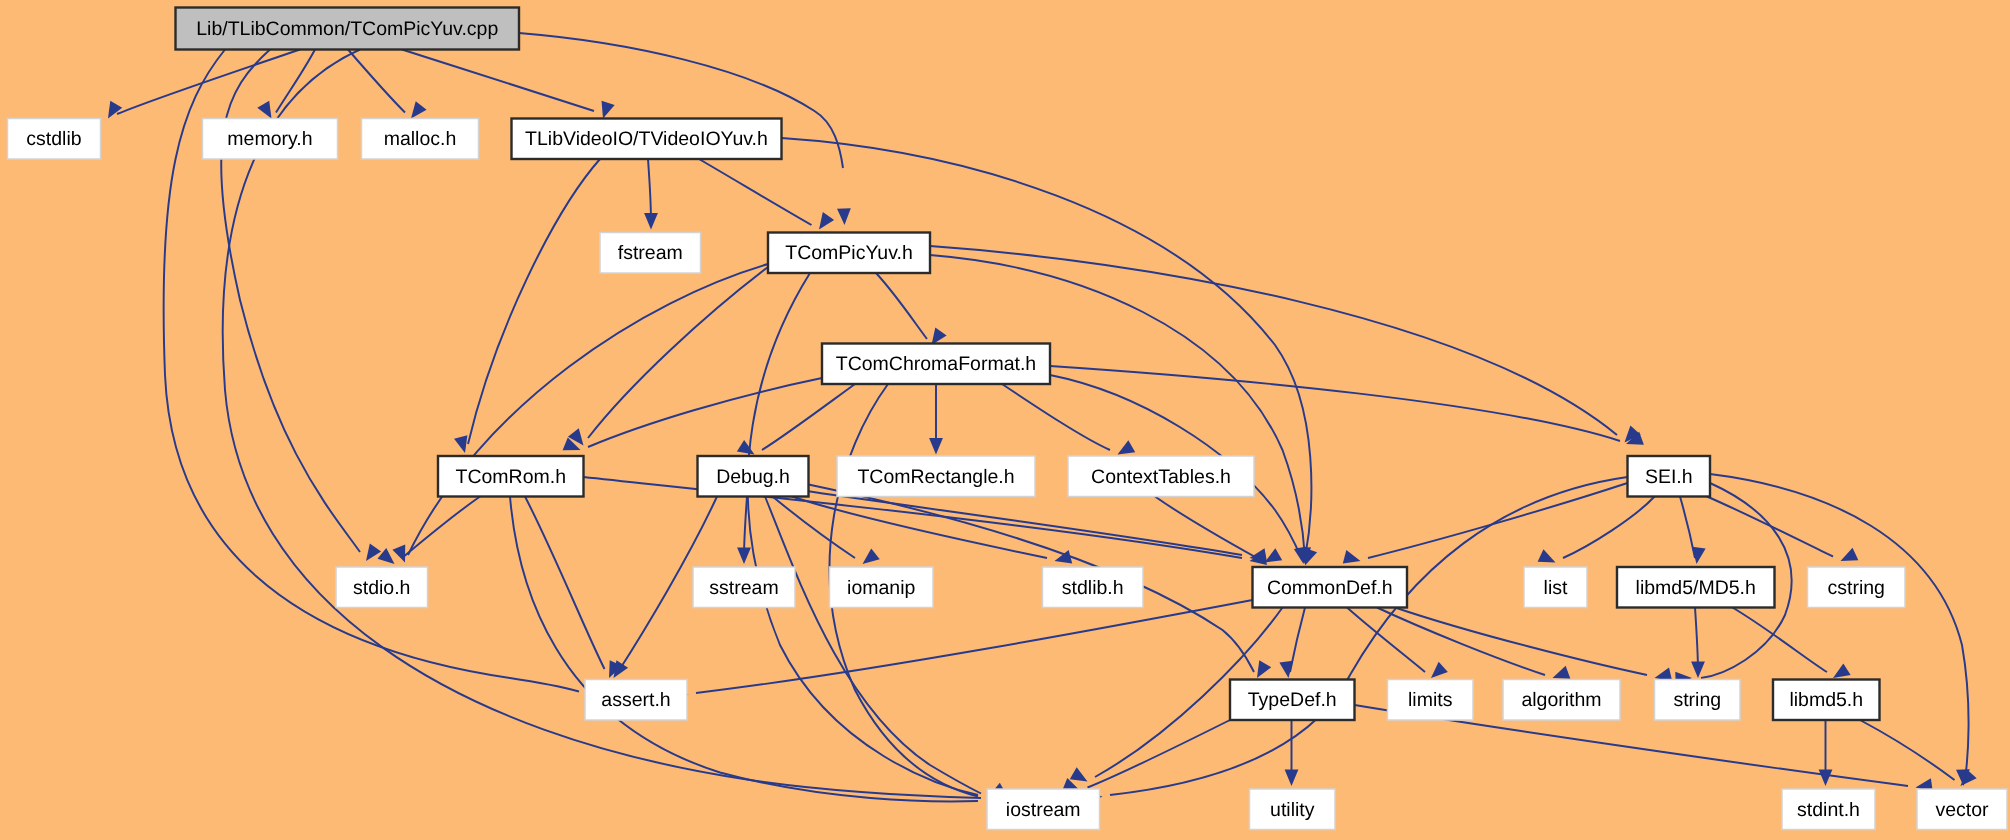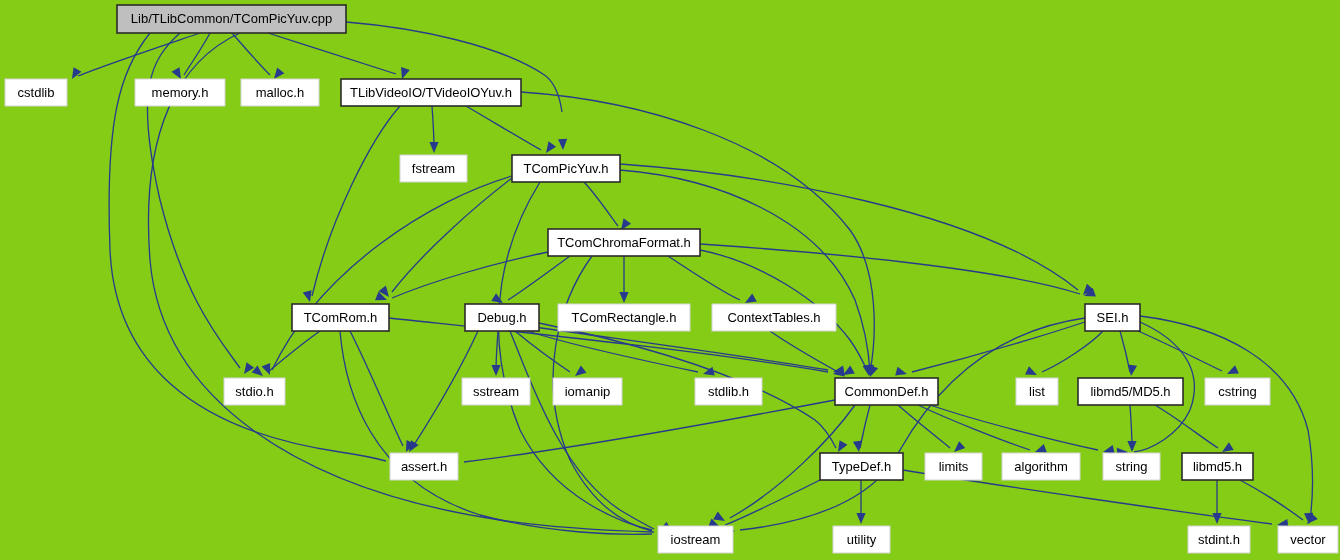--- a/index.html
+++ b/index.html
@@ -1,17 +1,17 @@
 <!DOCTYPE html>
 <html><head>
 <meta charset="utf-8">
 <style>
   html,body{margin:0;padding:0;background:#ffffff;}
   #canvas{position:relative;width:1340px;height:560px;overflow:hidden;
-          font-family:"Liberation Sans", sans-serif;background:#84cc16;}
+          font-family:"Liberation Sans", sans-serif;background:#fdba74;}
   svg{position:absolute;left:0;top:0;width:1340px;height:560px;}
   .node-label{font-size:13px;fill:#000000;text-anchor:middle;dominant-baseline:middle;}
   .nbox-plain{fill:#ffffff;stroke:#d3d3d3;stroke-width:1;}
   .nbox-hdr{fill:#ffffff;stroke:#2b2b2b;stroke-width:1.6;}
   .nbox-root{fill:#bfbfbf;stroke:#2b2b2b;stroke-width:1.6;}
   .edge{fill:none;stroke:#283a8c;stroke-width:1.3;}
   .ahead{fill:#283a8c;stroke:none;}
 </style>
 </head>
 <body>

